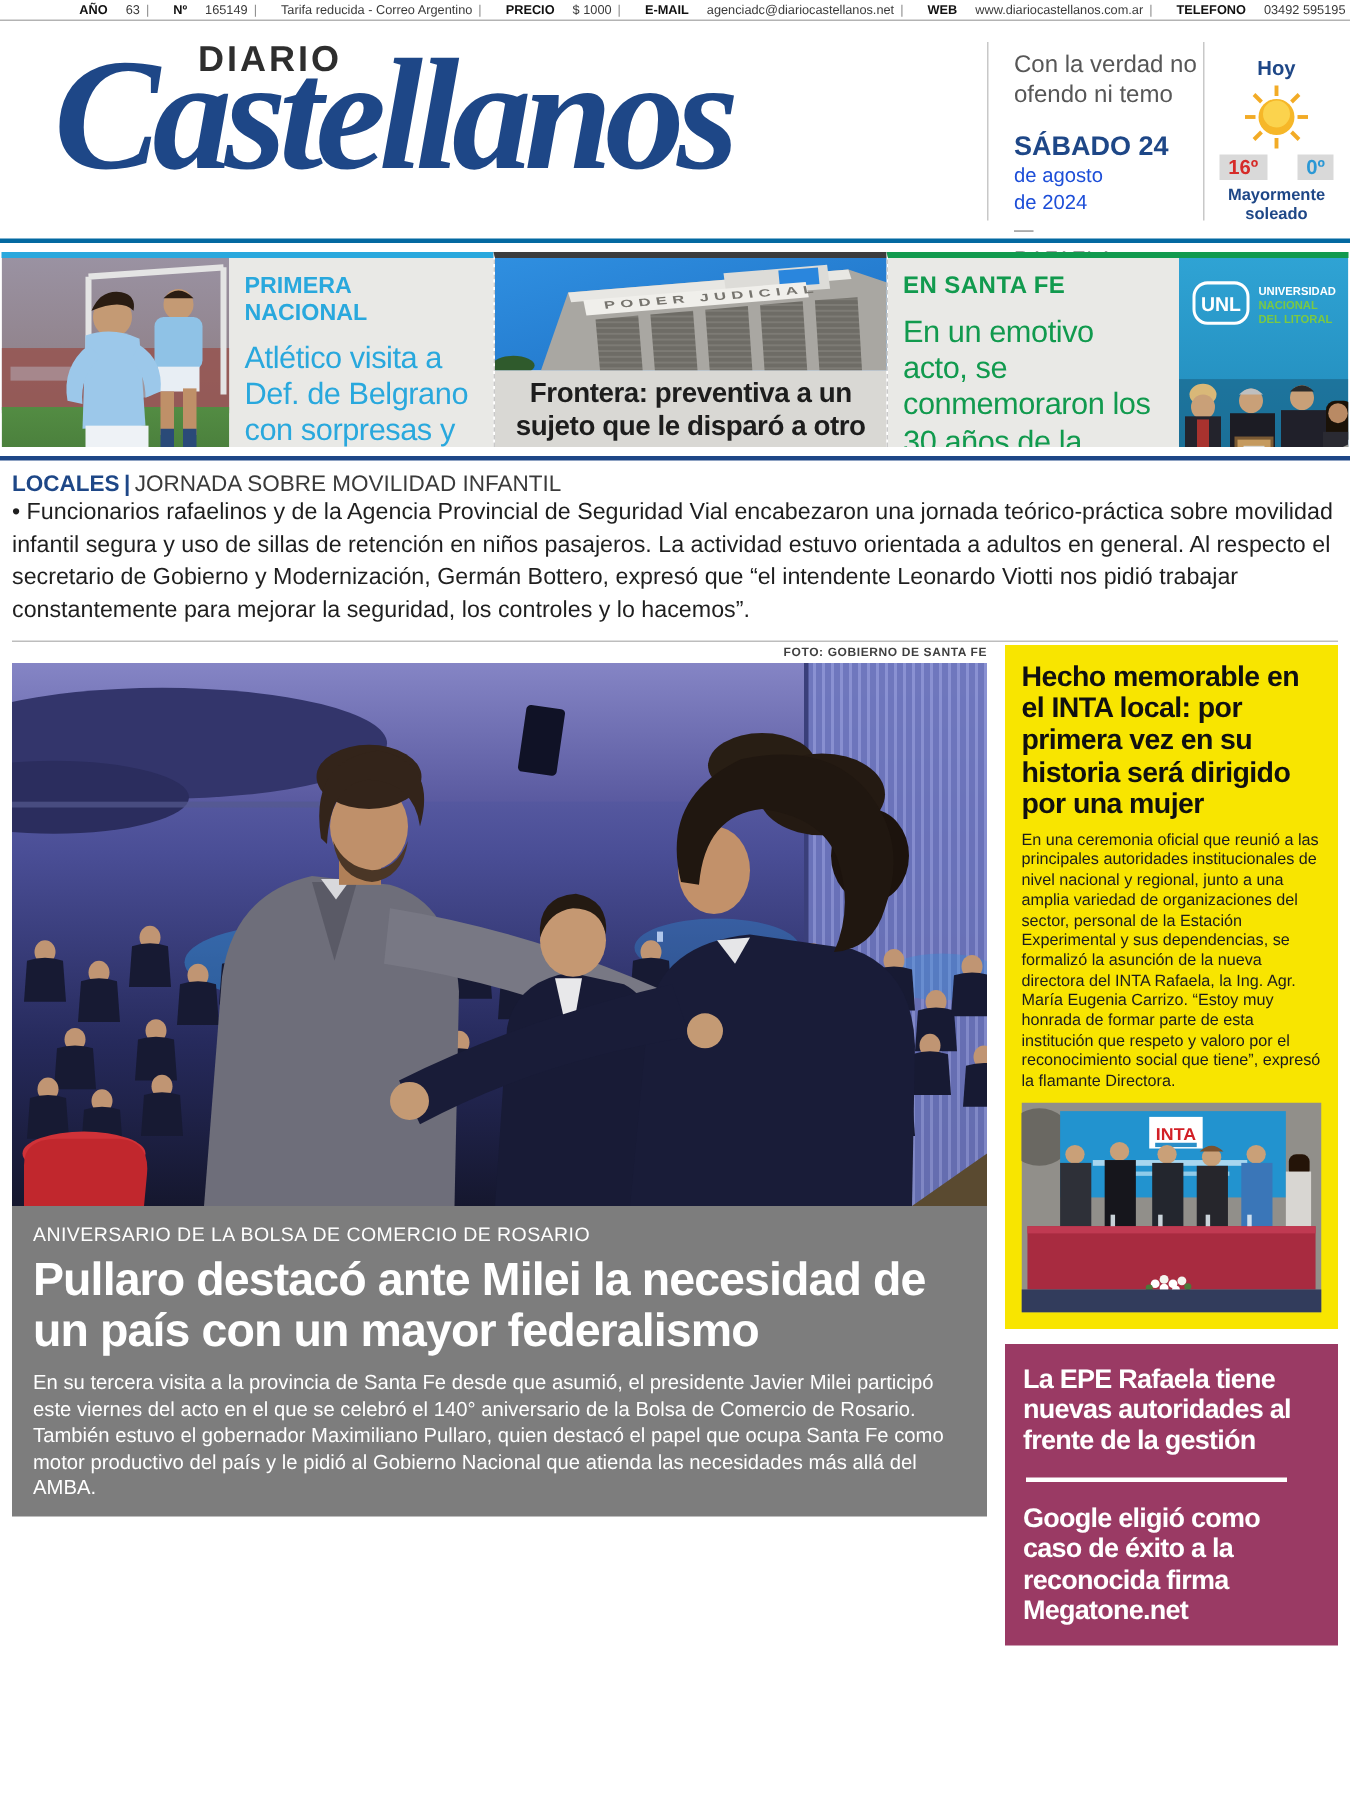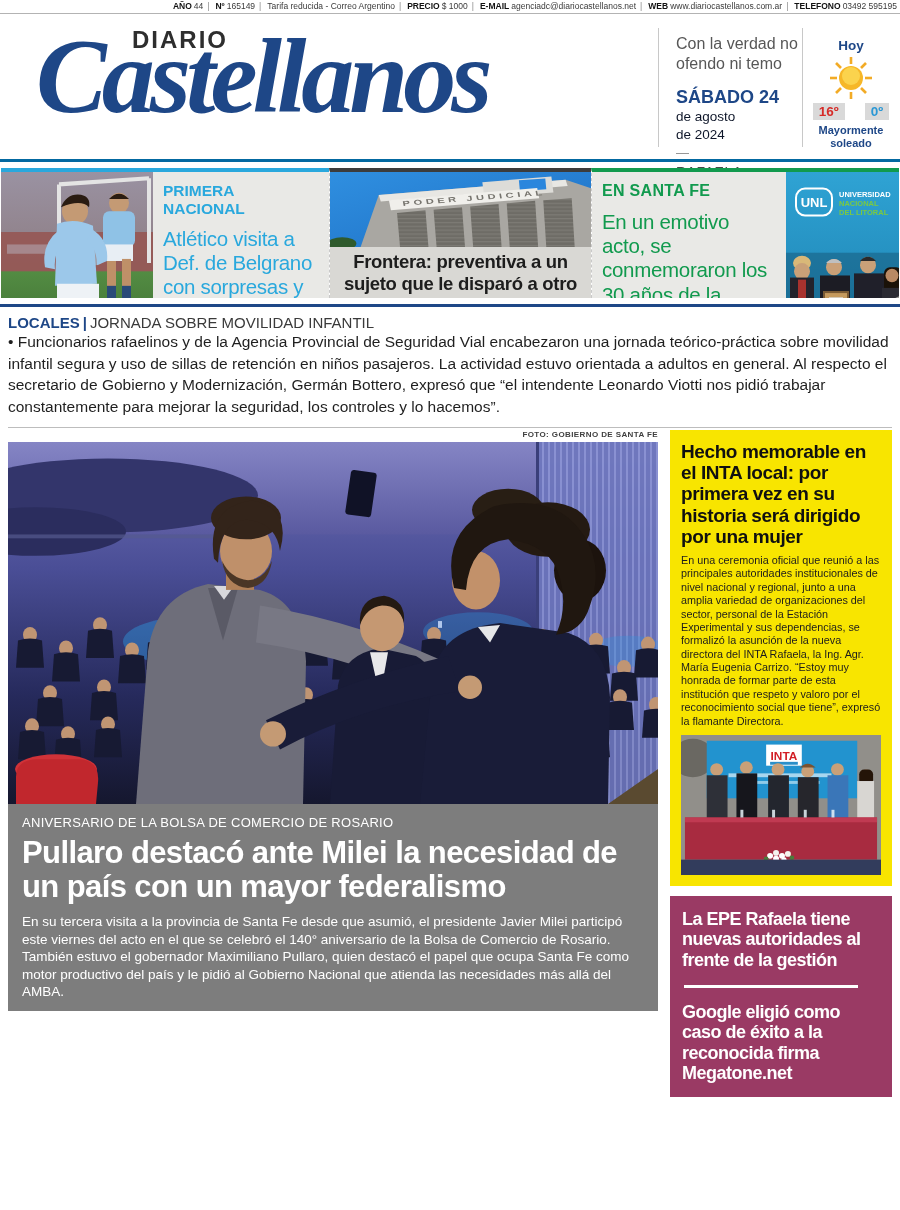--- a/index.html
+++ b/index.html
@@ -3,35 +3,35 @@
 <meta charset="utf-8">
 <style>
   * { margin:0; padding:0; box-sizing:border-box; }
   html,body { background:#ffffff; }
   body { width:900px; min-height:1210px; font-family:"Liberation Sans", sans-serif; color:#1a1a1a; }
   .page { width:900px; position:relative; }
 
   
   .topbar { height:14px; display:flex; justify-content:flex-end; align-items:center; padding:0 3px 2px 0;
             border-bottom:1px solid #b3b3b3; font-size:8.5px; color:#3a3a3a; white-space:nowrap; }
-  .tb-item { display:inline-flex; gap:2px; }
+  .tb-item { display:inline-flex; gap:12px; }
   .tb-item + .tb-item::before { content:"|"; color:#8a8a8a; margin:0 4px; }
   .tb-label { font-weight:bold; color:#111; }
 
   
   .masthead { position:relative; height:148px; border-bottom:3px solid #0369a1; }
   .brand-kicker { position:absolute; left:132px; top:12px; font-size:24px; font-weight:600; letter-spacing:2px; color:#2e2e2e; }
   .brand-title { position:absolute; left:36px; top:-6px; font-family:"Liberation Serif", serif; font-style:italic; font-weight:bold;
                  font-size:106px; line-height:1.3; color:#1e4787; letter-spacing:-5px; }
   .vr { position:absolute; top:14px; bottom:12px; width:1px; background:#c8c8c8; }
   .vr1 { left:658px; } .vr2 { left:802px; }
   .motto-block { position:absolute; left:676px; top:20px; width:122px; }
   .motto { font-size:16px; color:#575757; line-height:1.25; }
   .date-day { margin-top:13px; font-size:18px; font-weight:bold; color:#1e4787; }
-  .date-small { font-size:13.5px; color:#0f172a; line-height:1.3; }
+  .date-small { font-size:13.5px; color:#1d4ed8; line-height:1.3; }
   .date-dash { font-size:13px; color:#8a8a8a; margin-top:2px; }
   .city { margin-top:4px; font-size:14px; color:#474747; letter-spacing:0.5px; }
   .weather { position:absolute; left:806px; top:14px; width:90px; text-align:center;margin-top:10px; }
   .weather-label { font-size:13.5px; font-weight:bold; color:#1e4787; }
   .weather-icon { margin:2px auto 0; display:block; }
   .temp-row { display:flex; justify-content:center; gap:20px; margin-top:2px; }
   .temp-chip { background:#d9d9d9; font-size:13.5px; font-weight:bold; padding:1px 6px; }
   .temp-high { color:#d62b28; } .temp-low { color:#2b98d5; }
   .condition { margin-top:4px; font-size:11px; font-weight:bold; color:#1e4787; line-height:1.15; }
 
@@ -82,21 +82,21 @@
   .brief-divider { height:3px; background:#ffffff; width:88%; margin:14px auto 14px 2px; }
 </style>
 </head>
 <body>
 
 <div class="page">
 
   <div class="topbar">
     <span class="tb-item">
         <span class="tb-label">AÑO</span>
-        <span>44</span>
+        <span>63</span>
       </span>
     <span class="tb-item">
         <span class="tb-label">Nº</span>
         <span>165149</span>
       </span>
     <span class="tb-item">
         <span>Tarifa reducida - Correo Argentino</span>
       </span>
     <span class="tb-item">
         <span class="tb-label">PRECIO</span>

